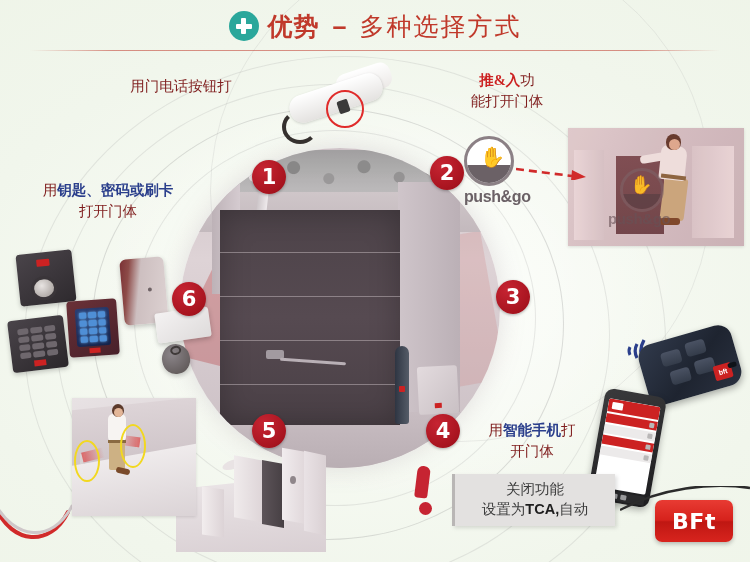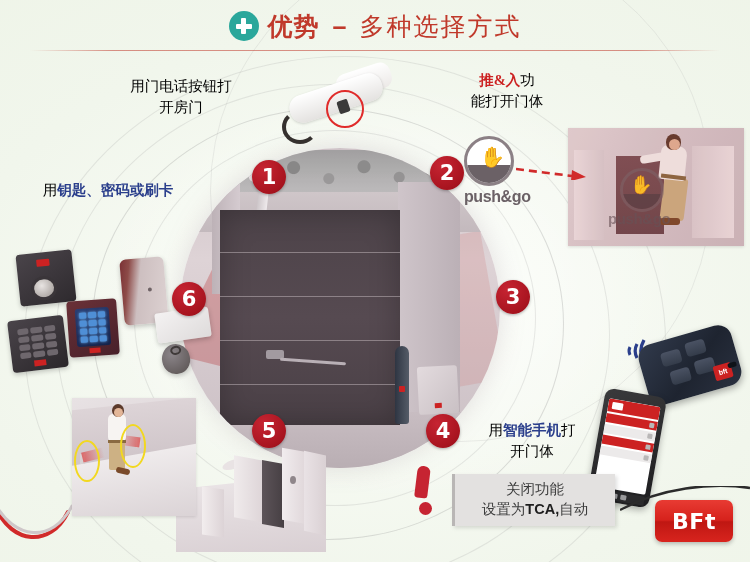--- a/index.html
+++ b/index.html
@@ -240,21 +240,21 @@
   .label {
     position: absolute;
     font-size: 14.5px;
     line-height: 1.45;
     color: #3a3a4d;
     text-align: center;
     z-index: 5;
   }
   .label .hl-blue { color: #2b3f8c; font-weight: bold; }
   .label .hl-red  { color: #cc2222; font-weight: bold; }
-  .label .plain   { color: #000000; }
+  .label .plain   { color: #7f1d1d; }
 
   
   .pg-icon {
     position: absolute;
     left: 464px; top: 136px;
     z-index: 5;
   }
   .pg-ring {
     width: 44px; height: 44px;
     border-radius: 50%;
@@ -814,30 +814,30 @@
 
   <div class="num" style="left:252px; top:160px;">1</div>
   <div class="num" style="left:430px; top:156px;">2</div>
   <div class="num" style="left:496px; top:280px;">3</div>
   <div class="num" style="left:426px; top:414px;">4</div>
   <div class="num" style="left:252px; top:414px;">5</div>
   <div class="num" style="left:172px; top:282px;">6</div>
 
   <div class="label" style="left:86px; top:76px; width:190px;">
     <div><span class="plain">用门电话按钮打</span></div>
-    <div><span class="plain">开房门</span></div>
   </div>
 
   <div class="label" style="left:432px; top:70px; width:150px;font-family:Liberation Serif, serif;">
     <div><span class="hl-red">推&amp;入</span><span class="plain">功</span></div>
     <div><span class="plain">能打开门体</span></div>
   </div>
 
   <div class="label" style="left:8px; top:180px; width:200px;">
     <div><span class="plain">用</span><span class="hl-blue">钥匙、密码或刷卡</span></div>
+    <div><span class="plain">打开门体</span></div>
   </div>
 
 
   <div class="label" style="left:468px; top:420px; width:128px;">
     <div><span class="plain">用</span><span class="hl-blue">智能手机</span><span class="plain">打</span></div>
     <div><span class="plain">开门体</span></div>
   </div>
 
 
   <div class="excl">

